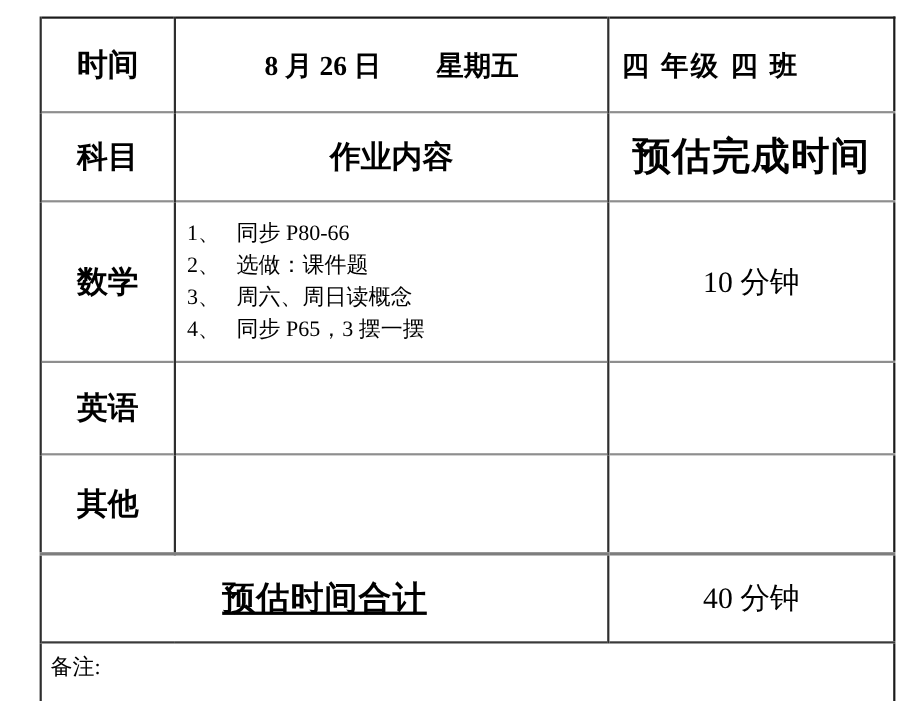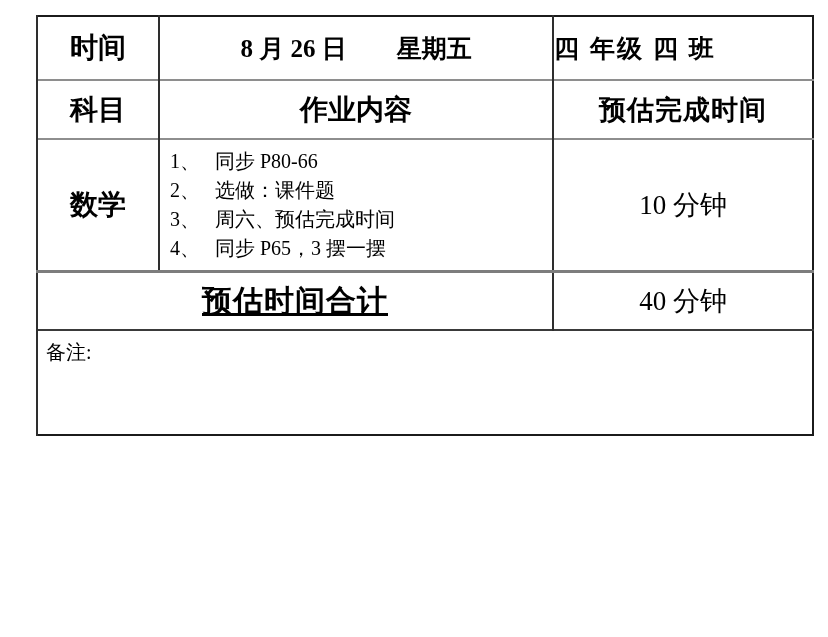--- a/index.html
+++ b/index.html
@@ -22,21 +22,21 @@
     table-layout: fixed;
     width: 776px;
     border: 2.5px solid #1b1b1b;
   }
   col.c1 { width: 122px; }
   col.c2 { width: 394px; }
   col.c3 { width: 260px; }
   td {
     border-left: 2px solid #2e2e2e;
     border-top: 2px solid #8e8e8e;
-    padding: 0;
+    padding: 11px;
     vertical-align: middle;
     overflow: hidden;
   }
   tr.r1 td { height: 62px; border-top: none; }
   tr.r2 td { height: 57px; }
   tr.r3 td { height: 122px; }
   tr.r4 td { height: 63px; }
   tr.r5 td { height: 60px; }
   tr.r6 td { height: 66px; }
   tr.r7 td { height: 56px; border-top: 3px solid #7d7d7d; }
@@ -54,21 +54,21 @@
     font-size: 25px;
     text-align: center;
   }
   .class-cell {
     font-weight: 700;
     font-size: 25px;
     letter-spacing: 2px;
     margin-top: 36px;
   }
   .est-hdr {
-    font-size: 27px;
+    font-size: 35px;
     letter-spacing: 1px;
   }
   .content-cell {
     font-family: "Liberation Serif", serif;
     font-size: 20px;
     padding: 4px 6px 4px 10px;
   }
   .item {
     display: flex;
     align-items: baseline;
@@ -126,32 +126,42 @@
         <div class="item">
           <span class="marker">1、</span>
           <span class="txt">同步 P80-66</span>
         </div>
         <div class="item">
           <span class="marker">2、</span>
           <span class="txt">选做：课件题</span>
         </div>
         <div class="item">
           <span class="marker">3、</span>
-          <span class="txt">周六、预估完成时间</span>
+          <span class="txt">周六、周日读概念</span>
         </div>
         <div class="item">
           <span class="marker">4、</span>
           <span class="txt">同步 P65，3 摆一摆</span>
         </div>
       </td>
       <td class="time-cell">10 分钟</td>
     </tr>
 
 
+    <tr class="r5">
+      <td class="hdr">英语</td>
+      <td class="content-cell"></td>
+      <td class="time-cell"></td>
+    </tr>
 
+    <tr class="r6">
+      <td class="hdr">其他</td>
+      <td class="content-cell"></td>
+      <td class="time-cell"></td>
+    </tr>
 
     <tr class="r7">
       <td class="total-label" colspan="2">预估时间合计</td>
       <td class="time-cell">40 分钟</td>
     </tr>
 
     <tr class="r8">
       <td class="notes-cell" colspan="3">备注:</td>
     </tr>
   </tbody>

